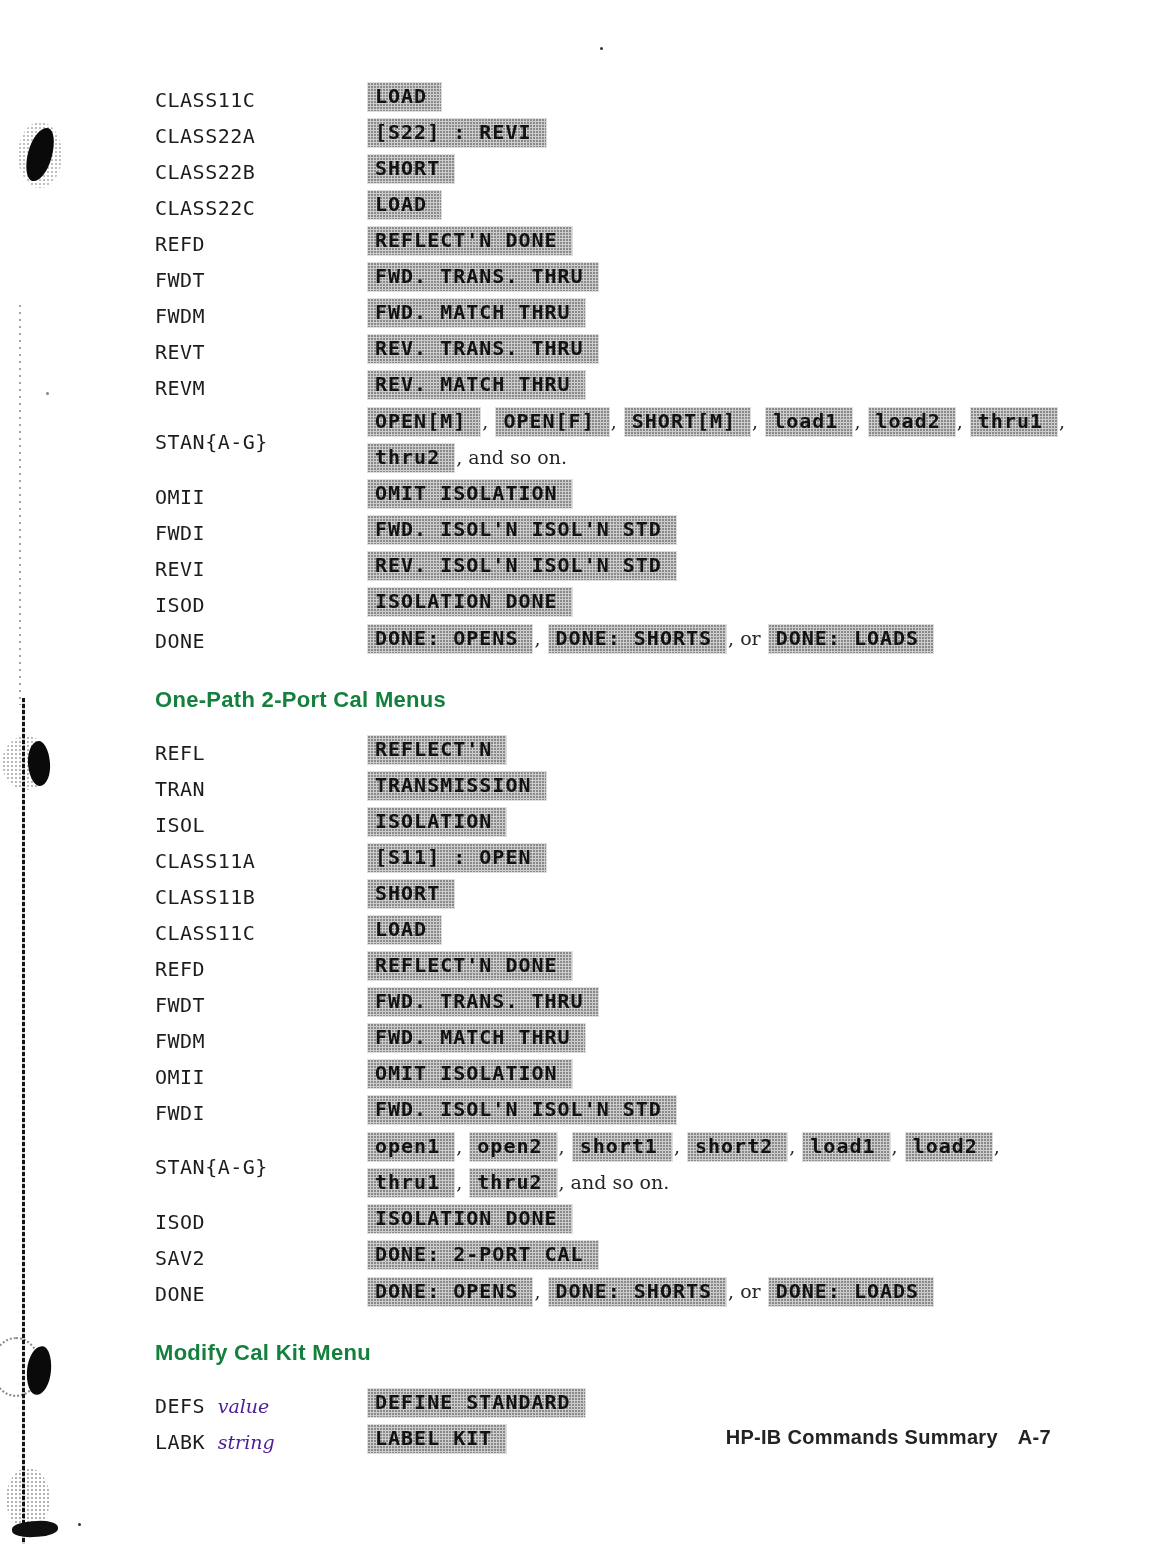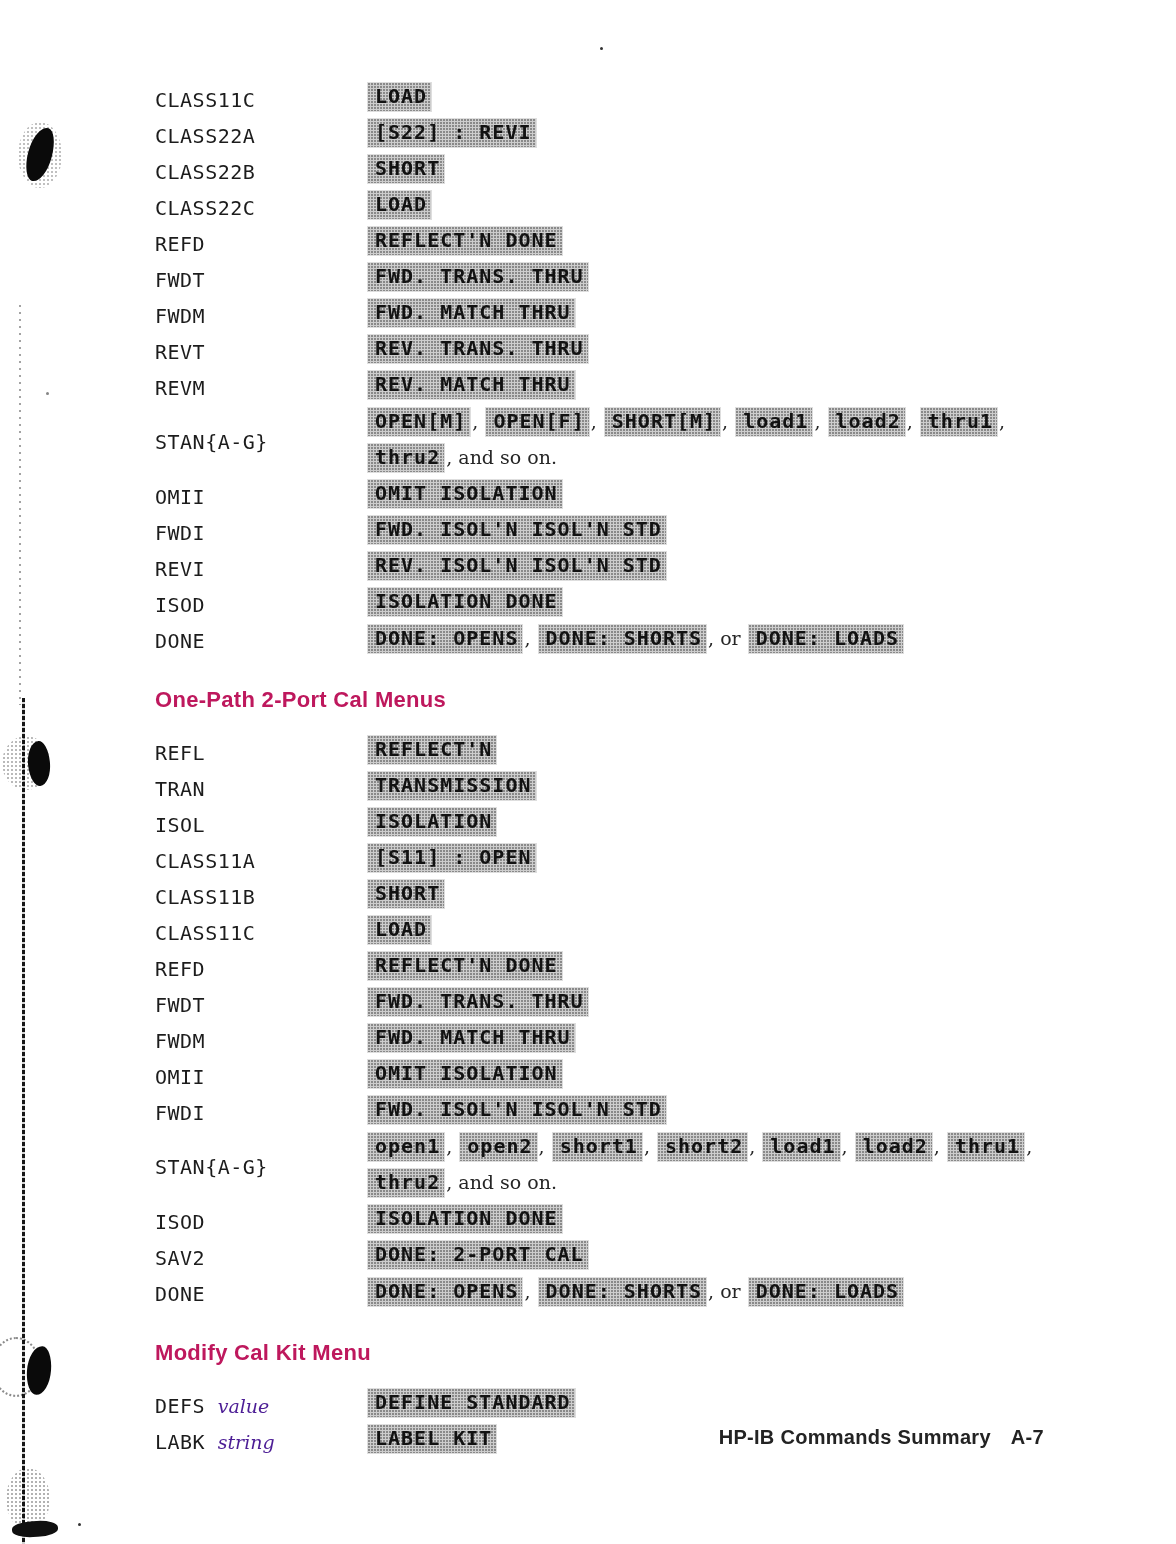--- a/index.html
+++ b/index.html
@@ -18,37 +18,37 @@
   }
   .cmdcell .arg{
     font-family:"DejaVu Serif", serif;font-style:italic;
     font-size:19px;letter-spacing:0;color:#4c1d95;
   }
   .val{width:705px;line-height:35px;}
   .key{
     display:inline-block;line-height:23px;
     font-family:"DejaVu Sans Mono", monospace;
     font-weight:700;font-size:20px;letter-spacing:1px;color:#121212;
-    padding:2px 4px 3px 7px;margin:1px 0;
+    padding:2px 14px 3px 7px;margin:1px 0;
     background-color:#cdcdcd;
     background-image:radial-gradient(circle at 1px 1px, rgba(70,70,70,.5) .8px, transparent 1.2px);
     background-size:3px 3px;
     box-shadow:0 0 0 1px rgba(160,160,160,.35);
   }
   .sep{
     font-family:"DejaVu Serif", serif;font-size:19px;color:#262626;
     padding:0 2px;
   }
   .heading{
     font-family:"Liberation Sans", sans-serif;
-    font-weight:700;font-size:22px;color:#be185d;letter-spacing:.3px;
+    font-weight:700;font-size:22px;color:#15803d;letter-spacing:.3px;
     margin:30px 0 20px 0;
   }
   .footer{
-    position:absolute;top:1426px;right:132px;
+    position:absolute;top:1426px;right:125px;
     font-family:"Liberation Sans", sans-serif;
     font-weight:700;font-size:20px;color:#232323;letter-spacing:.3px;
     white-space:nowrap;
   }
   .footer .pageno{margin-left:20px;}
   
   .artifact{position:absolute;pointer-events:none;}
   .blob{background:#0a0a0a;border-radius:58% 42% 55% 45% / 52% 48% 52% 48%;}
   .speckle{
     background-image:radial-gradient(rgba(0,0,0,.55) .8px, transparent 1.1px);

